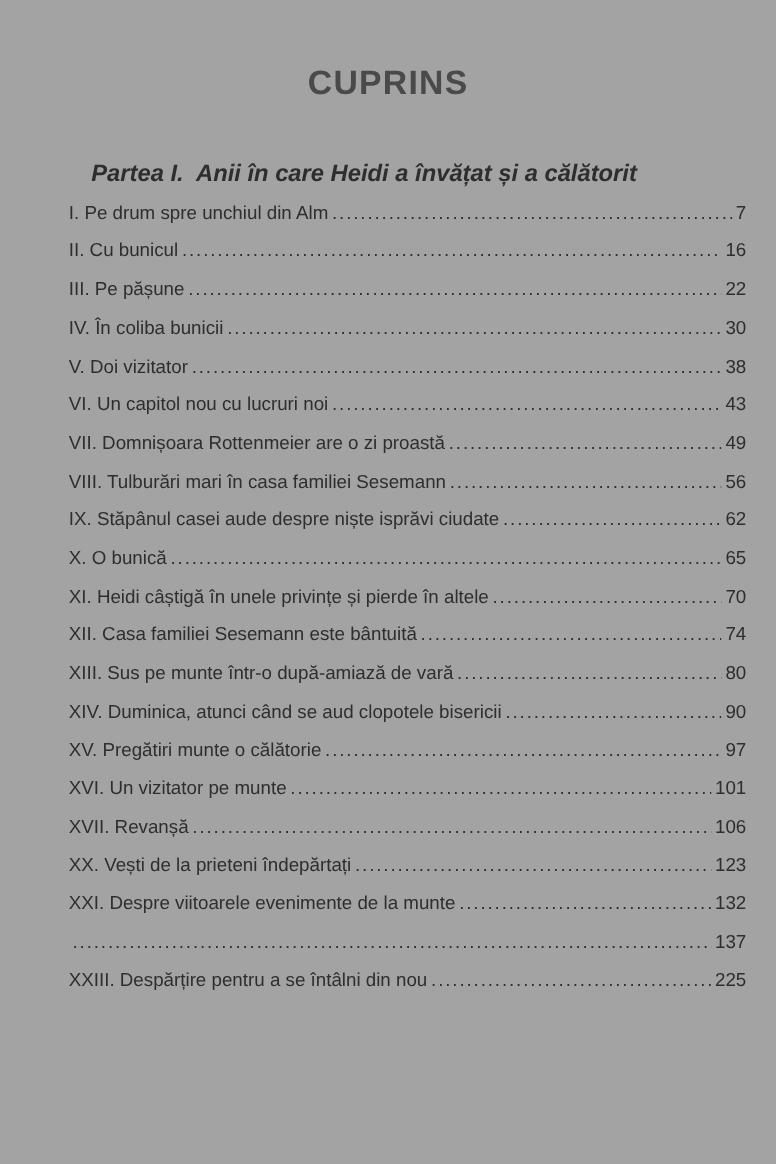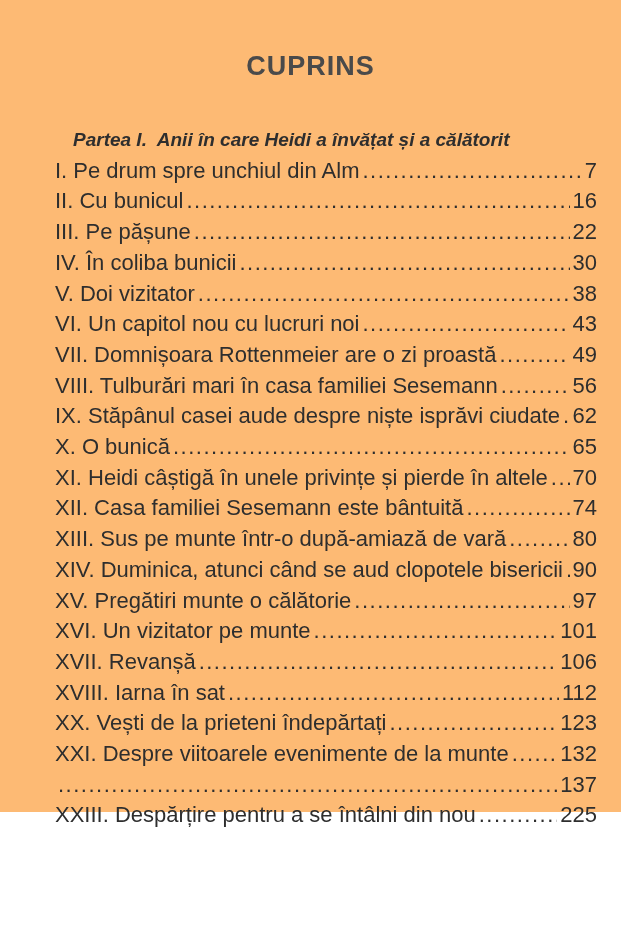--- a/index.html
+++ b/index.html
@@ -9,22 +9,22 @@
   }
   body {
     width: 621px;
     height: 931px;
     font-family: "Liberation Sans", sans-serif;
     color: #2e2e2e;
     overflow: hidden;
   }
   .page {
     width: 621px;
-    height: 812px;
-    background: #fdba74;
+    height: 931px;
+    background: #a3a3a3;
     box-sizing: border-box;
   }
   .title {
     text-align: center;
     padding-top: 51px;
     font-size: 27px;
     line-height: 30px;
     font-weight: bold;
     letter-spacing: 1px;
     color: #4a4a4a;
@@ -43,21 +43,21 @@
     white-space: pre;
     color: #2e2e2e;
   }
   .section-heading.second {
     margin-top: 1px;
   }
   .entry {
     display: flex;
     align-items: baseline;
     line-height: 30.7px;
-    font-size: 22px;
+    font-size: 15px;
     color: #2e2e2e;
   }
   .entry .label {
     white-space: nowrap;
     flex: 0 0 auto;
   }
   .entry .dots {
     flex: 1 1 auto;
     overflow: hidden;
     white-space: nowrap;
@@ -166,25 +166,20 @@
       <span class="label">XVI. Un vizitator pe munte</span>
       <span class="dots"></span>
       <span class="num">101</span>
     </div>
     <div class="entry">
       <span class="label">XVII. Revanșă</span>
       <span class="dots"></span>
       <span class="num">106</span>
     </div>
     <div class="entry">
-      <span class="label">XVIII. Iarna în sat</span>
-      <span class="dots"></span>
-      <span class="num">112</span>
-    </div>
-    <div class="entry">
       <span class="label">XX. Vești de la prieteni îndepărtați</span>
       <span class="dots"></span>
       <span class="num">123</span>
     </div>
     <div class="entry">
       <span class="label">XXI. Despre viitoarele evenimente de la munte</span>
       <span class="dots"></span>
       <span class="num">132</span>
     </div>
     <div class="entry">

